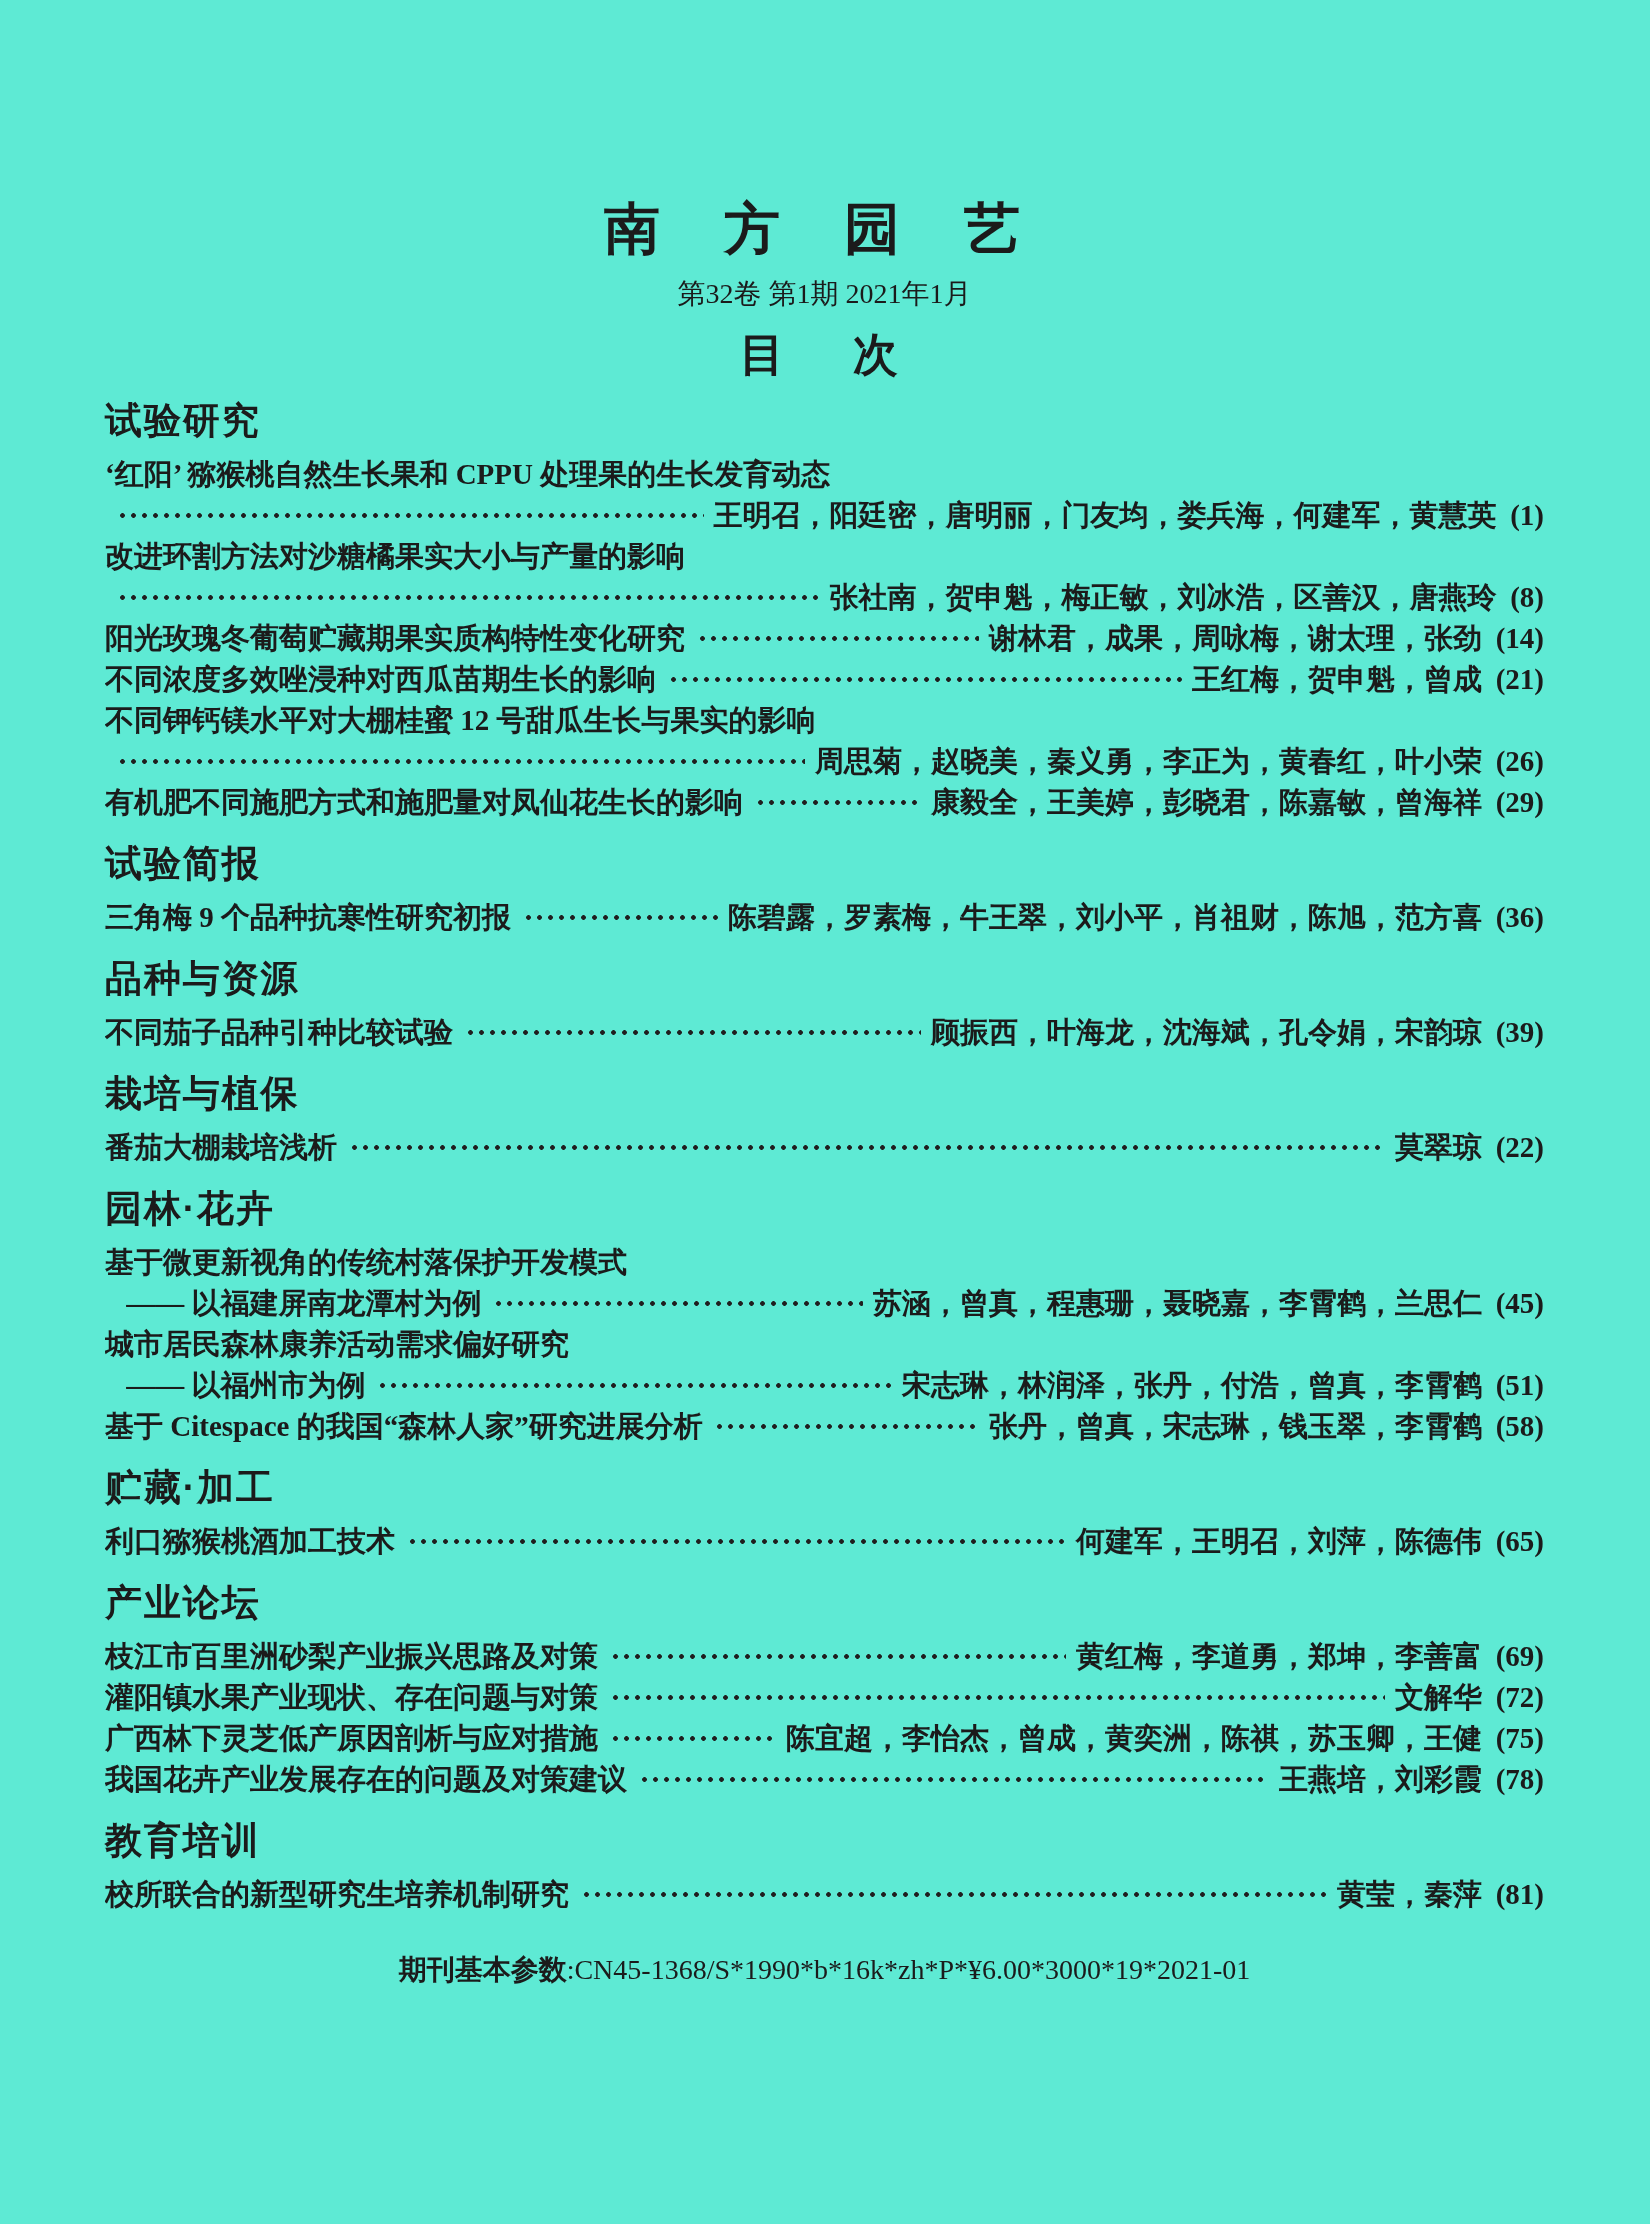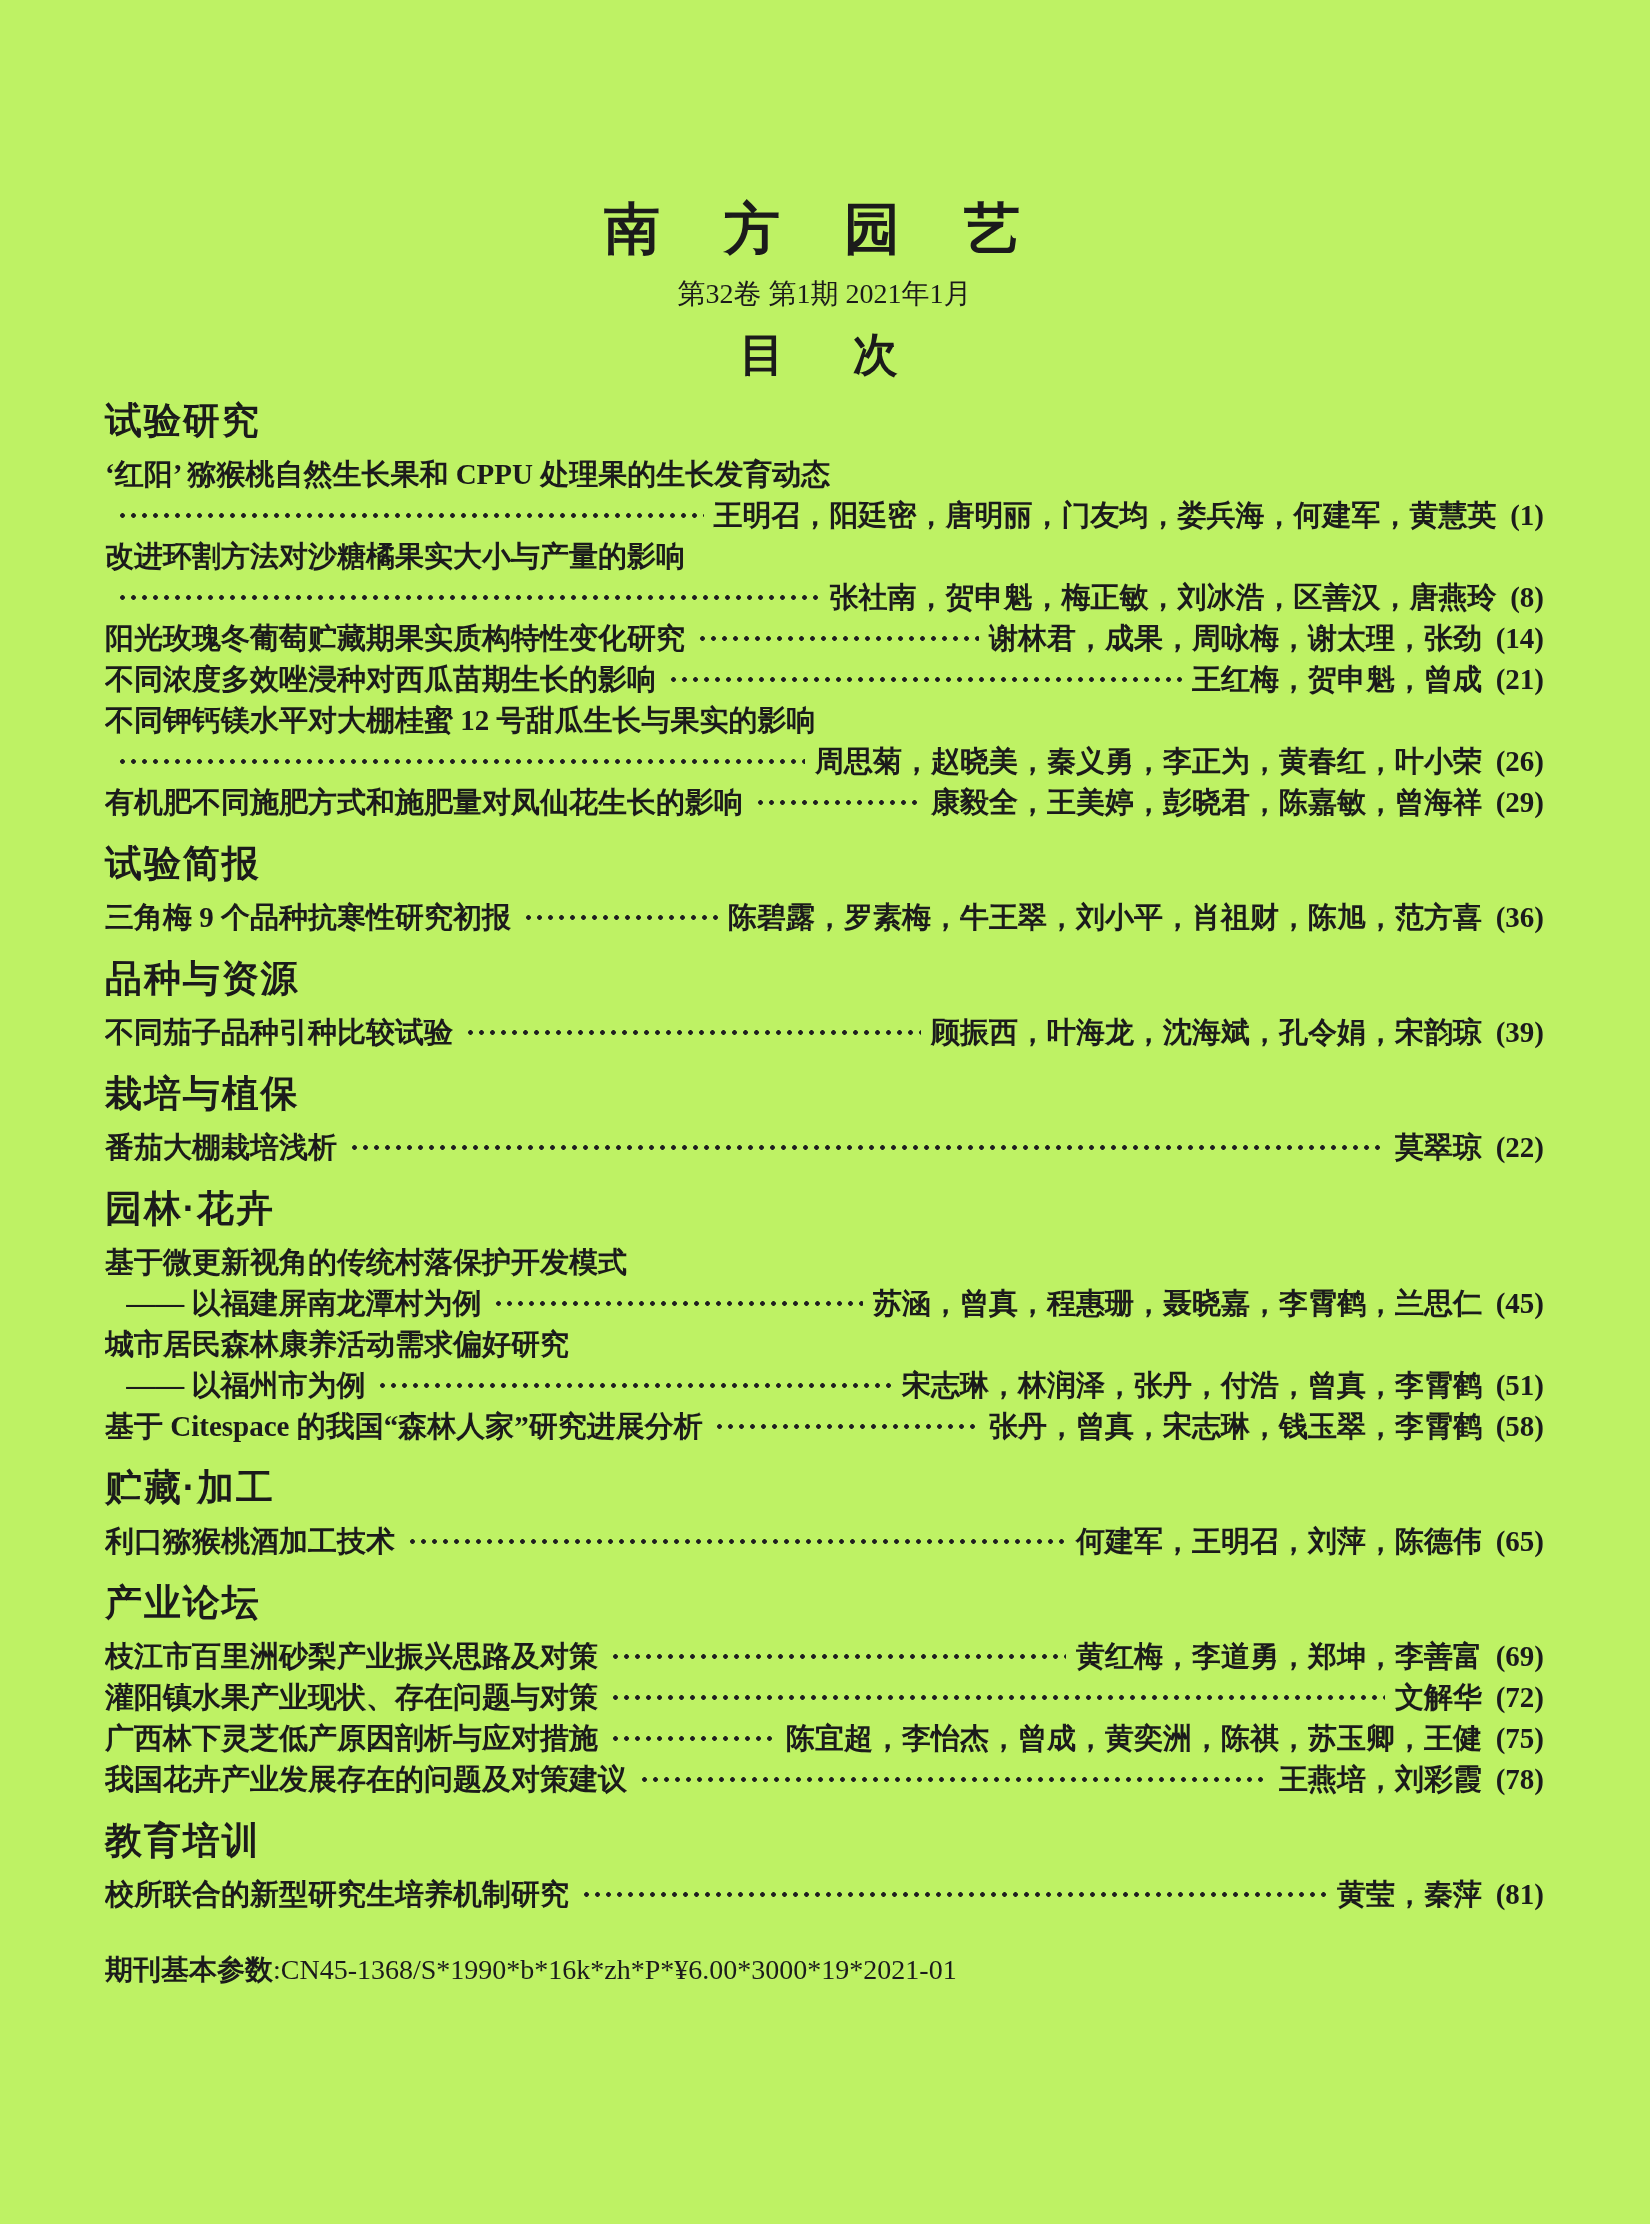--- a/index.html
+++ b/index.html
@@ -5,21 +5,21 @@
   html, body {
     margin: 0;
     padding: 0;
     background: #ffffff;
   }
   .page {
     position: relative;
     width: 1651px;
     height: 2224px;
     box-sizing: border-box;
-    background: #bef264;
+    background: #5eead4;
     color: #1b1b1b;
     padding: 199px 107px 0 105px;
     font-family: "Liberation Serif", serif;
     overflow: hidden;
   }
   
   .masthead { text-align: center; }
   .journal-title {
     font-size: 56px;
     font-weight: bold;
@@ -74,20 +74,21 @@
     margin: 0 9.7px 0 11.6px;
     background-image: radial-gradient(circle, #1f1f1f 2px, rgba(0,0,0,0) 2.7px);
     background-size: 11px 11px;
     background-repeat: repeat-x;
     background-position: 0 center;
   }
   .entry-authors { flex: 0 0 auto; }
   .entry-page { flex: 0 0 auto; margin-left: 13.6px; }
   
   .footer {
+    text-align: center;
     margin-top: 37px;
     font-size: 28px;
     line-height: 35px;
   }
   .footer-label {
     font-family: "Liberation Sans", sans-serif;
     font-weight: bold;
   }
   .footer-value { font-family: "Liberation Serif", serif; }
 </style>

